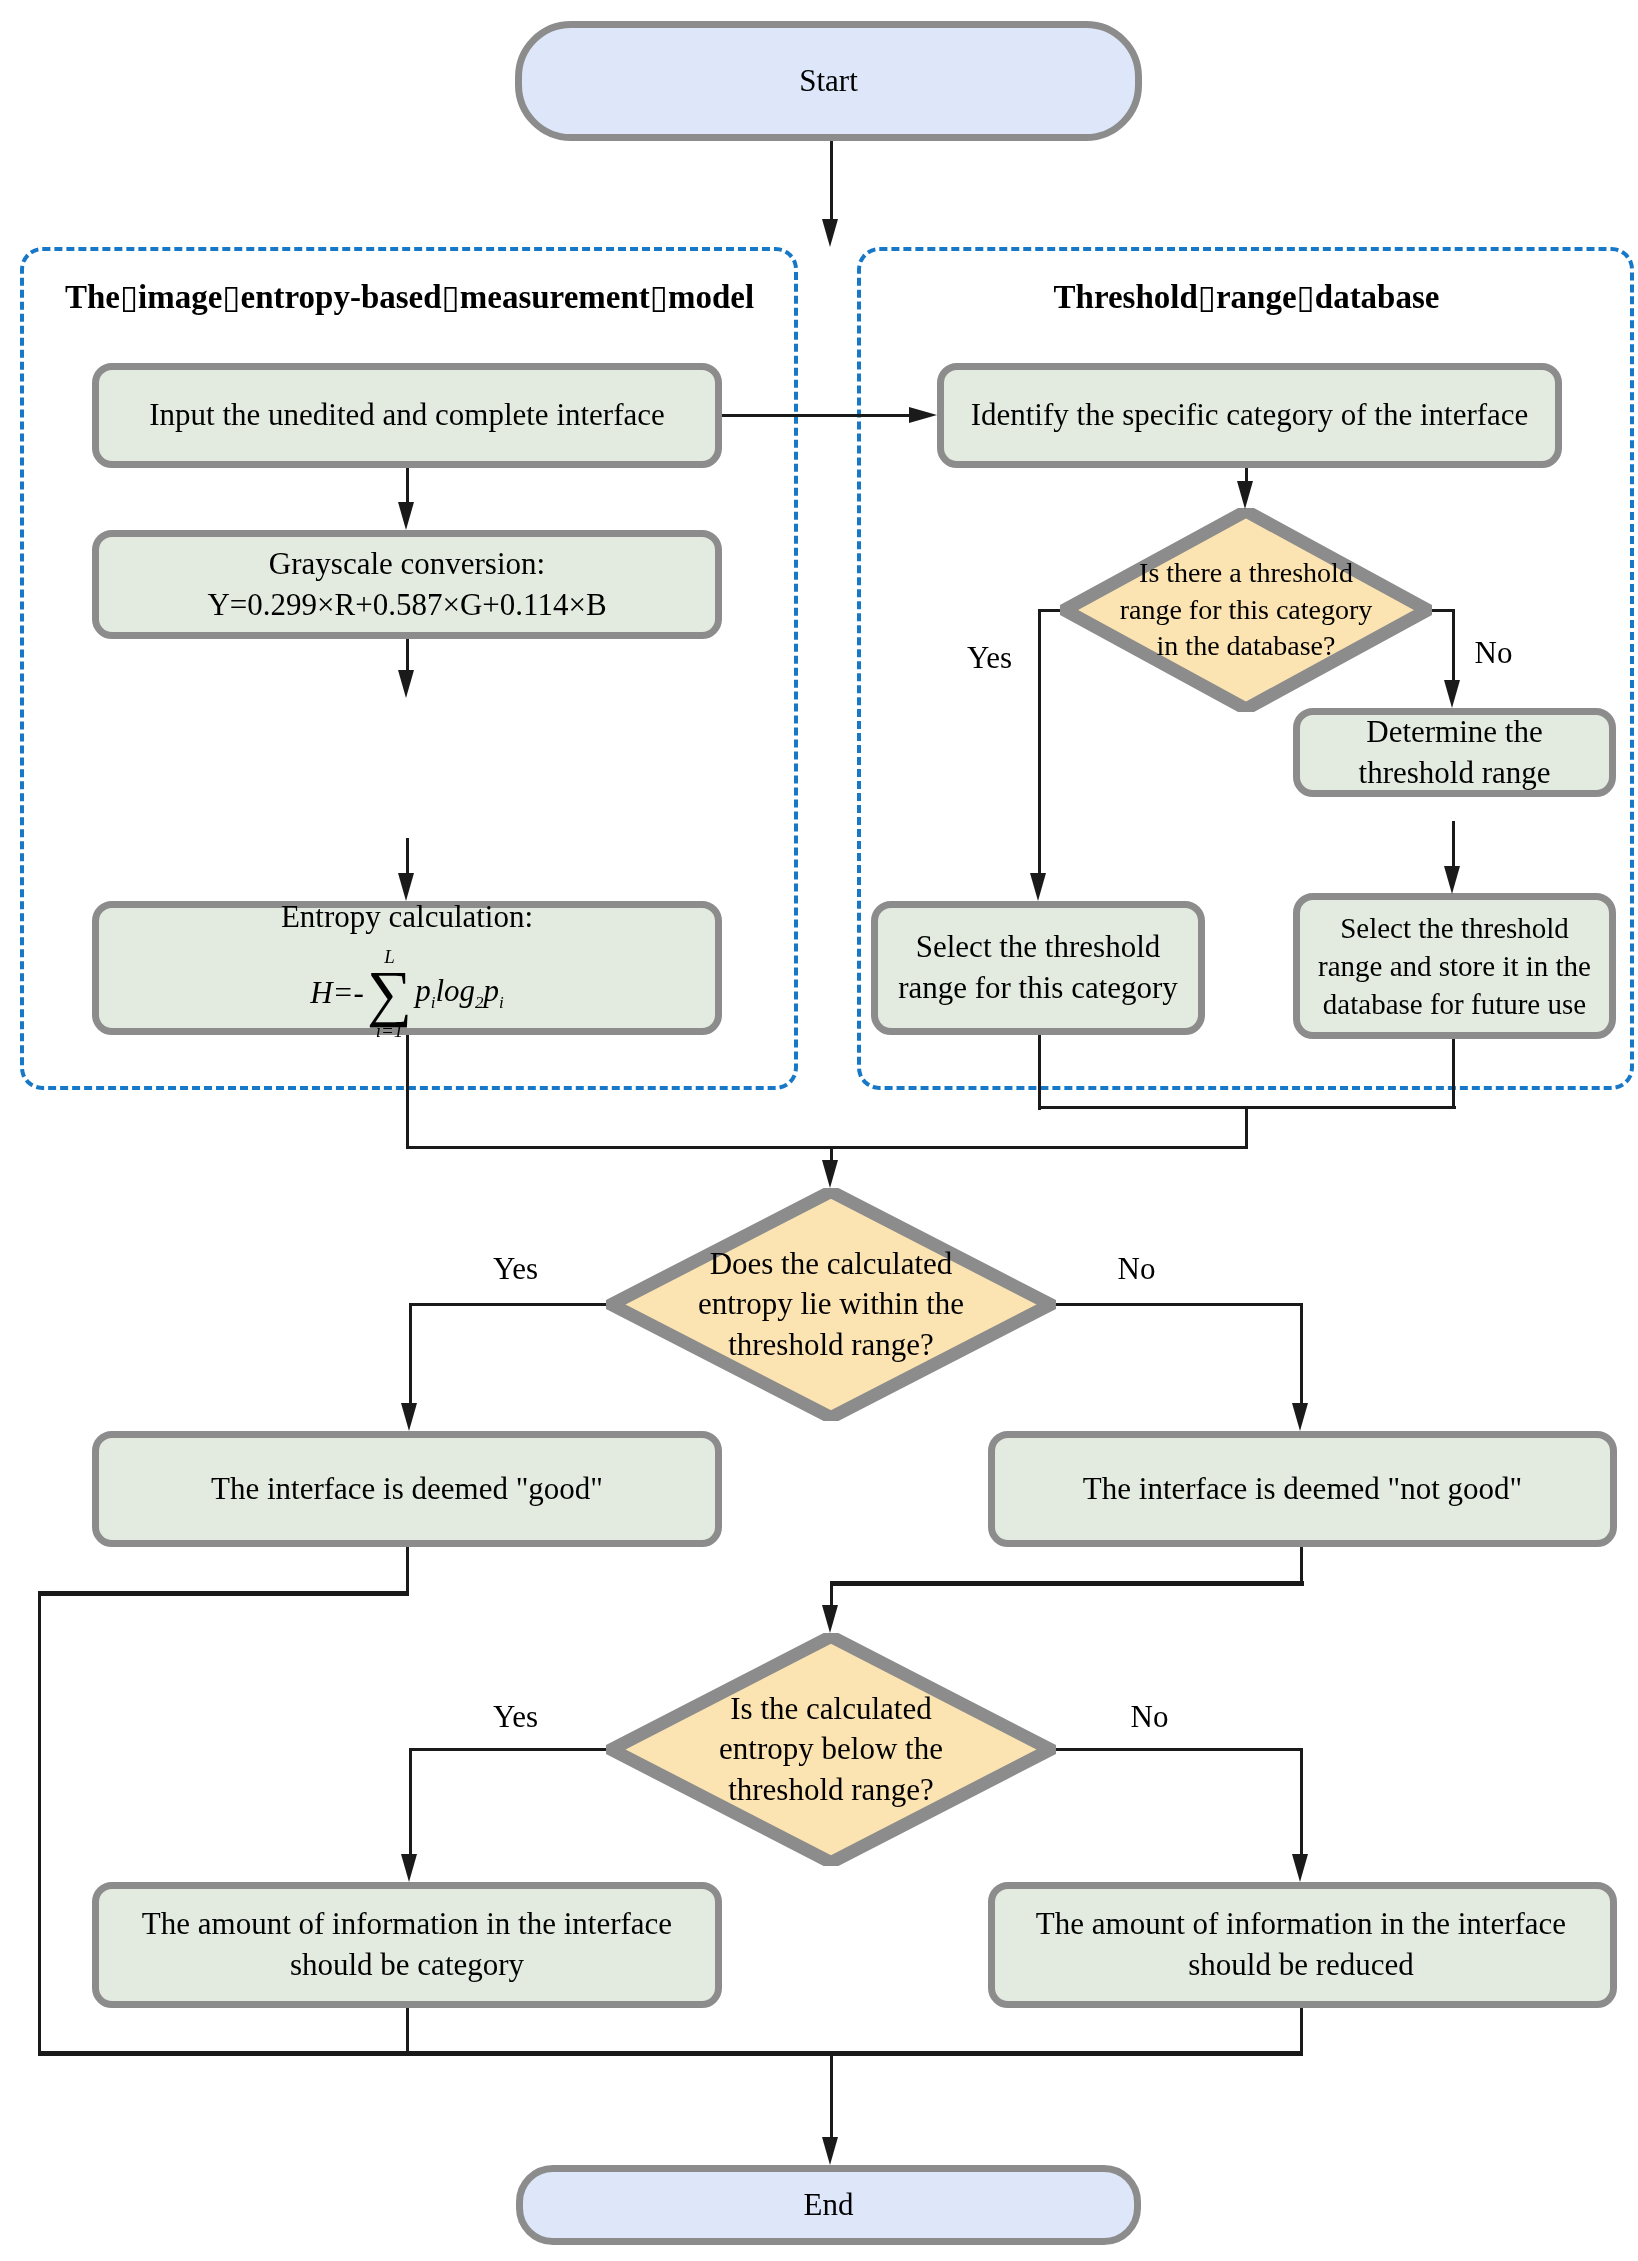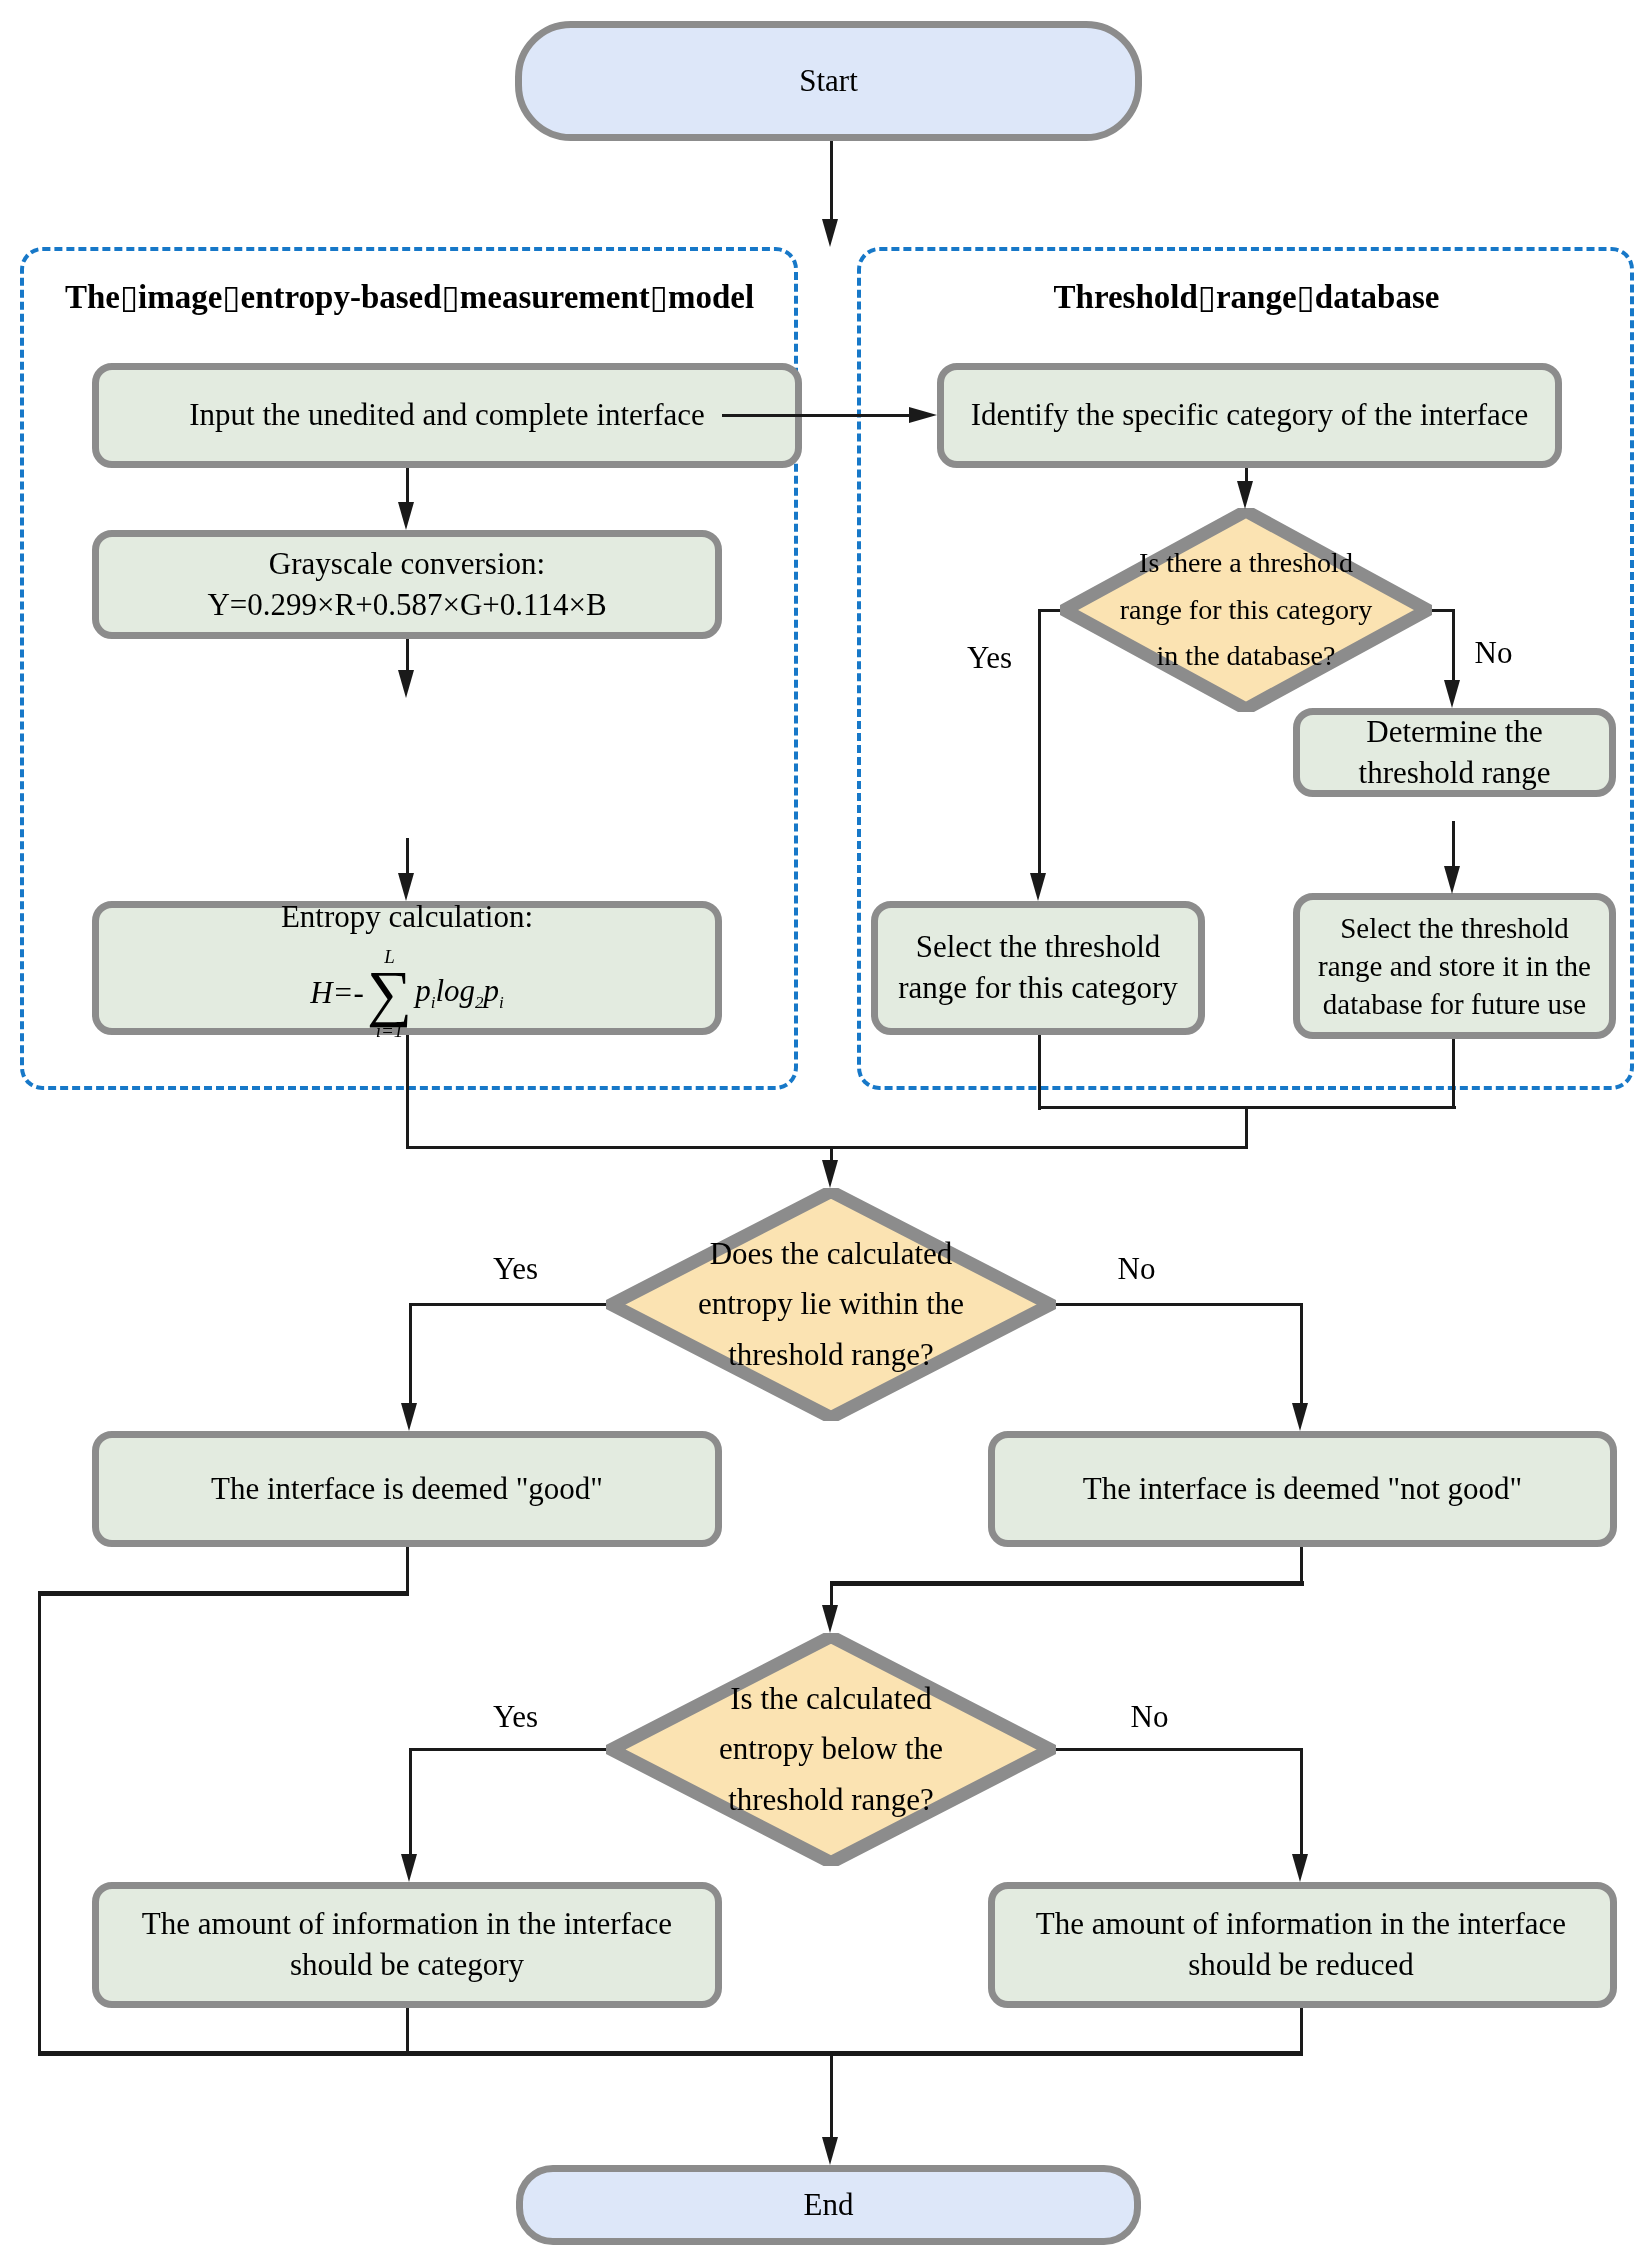--- a/index.html
+++ b/index.html
@@ -13,21 +13,21 @@
   .dash{position:absolute;border:4.8px dashed #1778C8;border-radius:22.4px;box-sizing:border-box;}
   .ptitle{position:absolute;font-weight:bold;font-size:33px;text-align:center;}
   .line{position:absolute;background:#1a1a1a;}
   .arrd{position:absolute;width:0;height:0;border-left:8px solid transparent;
         border-right:8px solid transparent;border-top:28px solid #1a1a1a;}
   .arrr{position:absolute;width:0;height:0;border-top:8px solid transparent;
         border-bottom:8px solid transparent;border-left:28px solid #1a1a1a;}
   .dia{position:absolute;}
   .dia svg{position:absolute;left:0;top:0;width:100%;height:100%;}
   .dtxt{position:absolute;left:0;top:0;right:0;bottom:0;display:flex;flex-direction:column;
-        align-items:center;justify-content:center;text-align:center;font-size:31px;line-height:1.30;gap:10px;}
+        align-items:center;justify-content:center;text-align:center;font-size:31px;line-height:1.30;}
   .lbl{position:absolute;font-size:31px;width:107px;text-align:center;}
   .fline{display:flex;align-items:center;justify-content:center;font-style:italic;margin-top:9.6px;}
   .frac{display:inline-flex;flex-direction:column;align-items:center;vertical-align:middle;line-height:1.1;}
   .frac .num{border-bottom:2.7px solid #000;padding:0 5.3px;}
   .frac .den{padding:0 5.3px;}
   .sum{display:inline-flex;flex-direction:column;align-items:center;line-height:0.9;margin:0 3.2px;}
   .sum .sg{font-size:63px;font-style:normal;}
   .sum .up,.sum .dn{font-size:19px;}
   sub{font-size:0.55em;}
 </style>
@@ -39,21 +39,21 @@
   <div class="term" style="left:515px;top:21.3px;width:627px;height:120px;">
     <span>Start</span>
   </div>
 
   <div class="dash" style="left:20px;top:247px;width:778px;height:843px;"></div>
   <div class="ptitle" style="left:31px;top:277px;width:757px;">The▯image▯entropy-based▯measurement▯model</div>
 
   <div class="dash" style="left:857px;top:247px;width:777px;height:843px;"></div>
   <div class="ptitle" style="left:868px;top:277px;width:757px;">Threshold▯range▯database</div>
 
-  <div class="box" style="left:92px;top:363px;width:710px;height:105px;">
+  <div class="box" style="left:92px;top:363px;width:630px;height:105px;">
     <span>Input the unedited and complete interface</span>
   </div>
 
   <div class="box" style="left:92px;top:530px;width:630px;height:109px;">
     <span>Grayscale conversion:</span>
     <span>Y=0.299×R+0.587×G+0.114×B</span>
   </div>
 
 
   <div class="box" style="left:92px;top:901px;width:630px;height:134px;">

